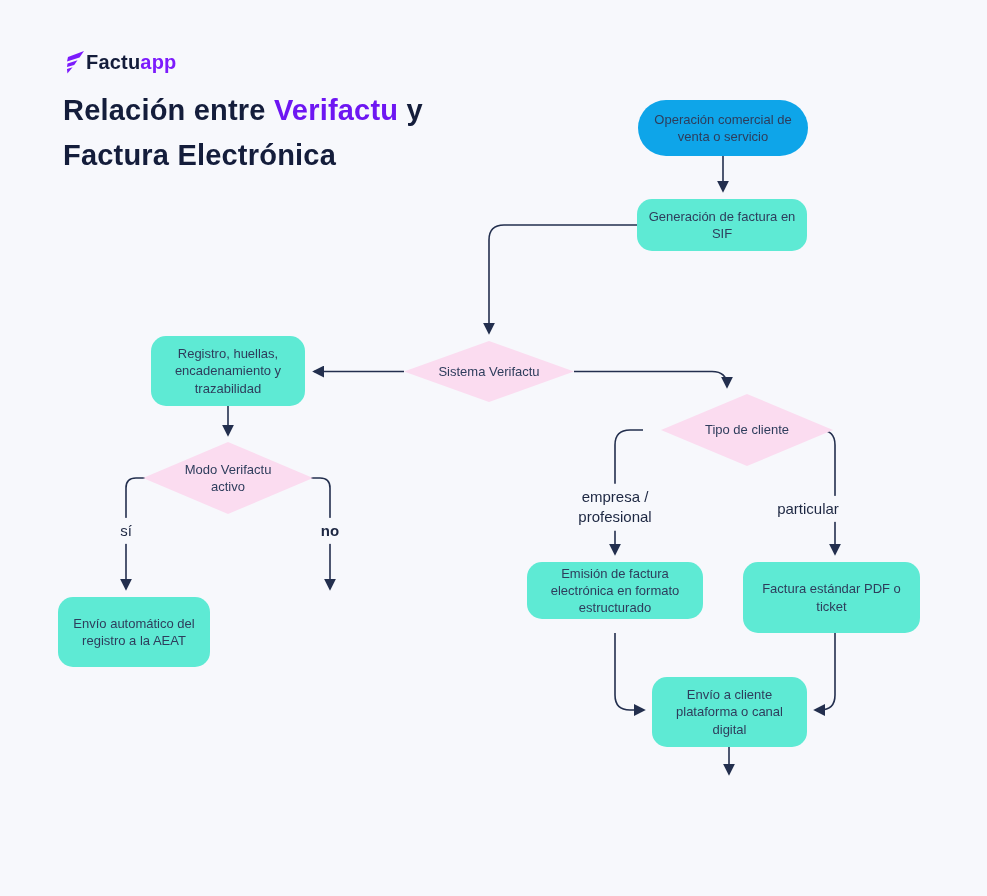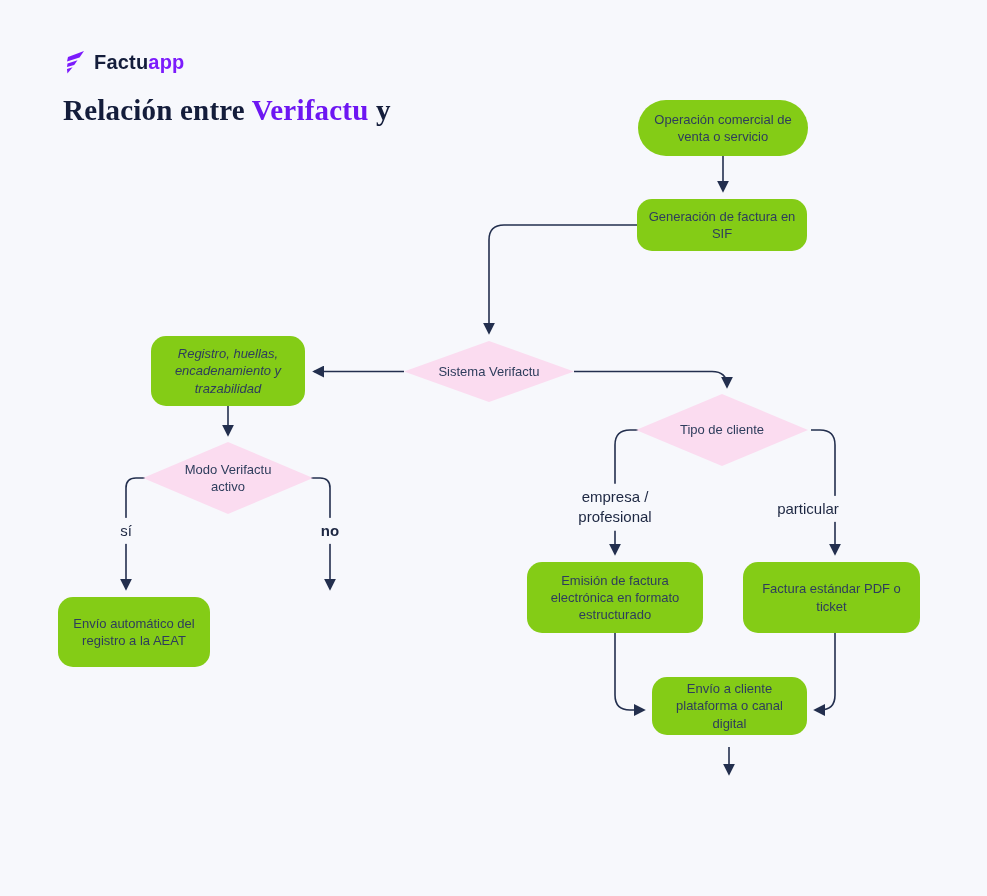--- a/index.html
+++ b/index.html
@@ -7,70 +7,70 @@
     width:987px;height:896px;
     background:#f7f8fc;
     font-family:"Liberation Sans", sans-serif;
     color:#2e3d5c;
     position:relative;
     overflow:hidden;
   }
   
   .logo{
     position:absolute;left:64px;top:50px;
-    display:flex;align-items:center;gap:8px;
+    display:flex;align-items:center;
   }
   .logo .brand{
     font-size:20px;font-weight:bold;letter-spacing:.2px;color:#141d3b;
   }
   .logo .brand .app{color:#7c1bfc;}
   h1.title{
     position:absolute;left:63px;top:88px;margin:0;
-    font-family:Liberation Serif, serif;
+    font-family:Liberation Sans, sans-serif;
     font-size:29px;font-weight:700;line-height:45px;
     color:#141d3b;letter-spacing:.2px;
   }
   h1.title .hl{color:#6d16f2;}
   
   .flow{position:absolute;inset:0;}
   svg.edges{position:absolute;left:0;top:0;}
   .node{
     position:absolute;
     display:flex;align-items:center;justify-content:center;
     text-align:center;
     font-size:13px;line-height:1.32;
     color:#2e3d5c;
     padding:4px 10px;box-sizing:border-box;
   }
-  .rect{background:#84cc16;border-radius:15px;}
-  .pill{background:#84cc16;border-radius:28px;}
+  .rect{background:#5eead4;border-radius:15px;}
+  .pill{background:#0ea5e9;border-radius:28px;}
   .diamond{
     background:#fbdcf0;
     clip-path:polygon(50% 0,100% 50%,50% 100%,0 50%);
     padding:4px 26px;
   }
   .edge-label{
     position:absolute;
     transform:translate(-50%,-50%);
     background:#f7f8fc;
     padding:3px 5px;
     font-size:15px;color:#1d2742;text-align:center;line-height:1.35;
   }
   
   #n-start{left:638px;top:100px;width:170px;height:56px;}
   #n-gen{left:637px;top:199px;width:170px;height:52px;}
   #d-sistema{left:404px;top:341px;width:170px;height:61px;}
-  #n-registro{left:151px;top:336px;width:154px;height:70px;font-style:italic;}
+  #n-registro{left:151px;top:336px;width:154px;height:70px;}
   #d-modo{left:143px;top:442px;width:170px;height:72px;}
   #n-aeat{left:58px;top:597px;width:152px;height:70px;}
   #n-guardado{left:238px;top:597px;width:183px;height:70px;}
-  #d-tipo{left:636px;top:394px;width:172px;height:72px;text-align:center;}
-  #n-emision{left:527px;top:562px;width:176px;height:71px;}
+  #d-tipo{left:661px;top:394px;width:172px;height:72px;text-align:center;}
+  #n-emision{left:527px;top:562px;width:176px;height:57px;}
   #n-pdf{left:743px;top:562px;width:177px;height:71px;align-items:center;}
-  #n-envio-cliente{left:652px;top:677px;width:155px;height:58px;}
+  #n-envio-cliente{left:652px;top:677px;width:155px;height:70px;}
   #n-fin{left:653px;top:782px;width:154px;height:58px;}
   #l-si{left:126px;top:531px;}
   #l-no{left:330px;top:531px;font-weight:bold;}
   #l-empresa{left:615px;top:507px;width:106px;}
   #l-particular{left:808px;top:509px;}
 </style>
 </head>
 <body>
 
 <div class="logo">
@@ -82,20 +82,21 @@
     </g>
   </svg>
   <span class="brand"><span>Factu</span><span class="app">app</span></span>
 </div>
 
 <h1 class="title">
   <span>Relación entre</span>
   <span class="hl">Verifactu</span>
   <span>y</span>
   <br>
+  <span>Factura Electrónica</span>
 </h1>
 
 <div class="flow">
 
   <svg class="edges" width="987" height="896" viewBox="0 0 987 896" aria-hidden="true">
     <defs>
       <marker id="arrow" viewBox="0 0 10 10" refX="8.5" refY="5" markerWidth="12" markerHeight="12" markerUnits="userSpaceOnUse" orient="auto-start-reverse">
         <path d="M0 0 L10 5 L0 10 Z" fill="#232f4e"></path>
       </marker>
     </defs>

